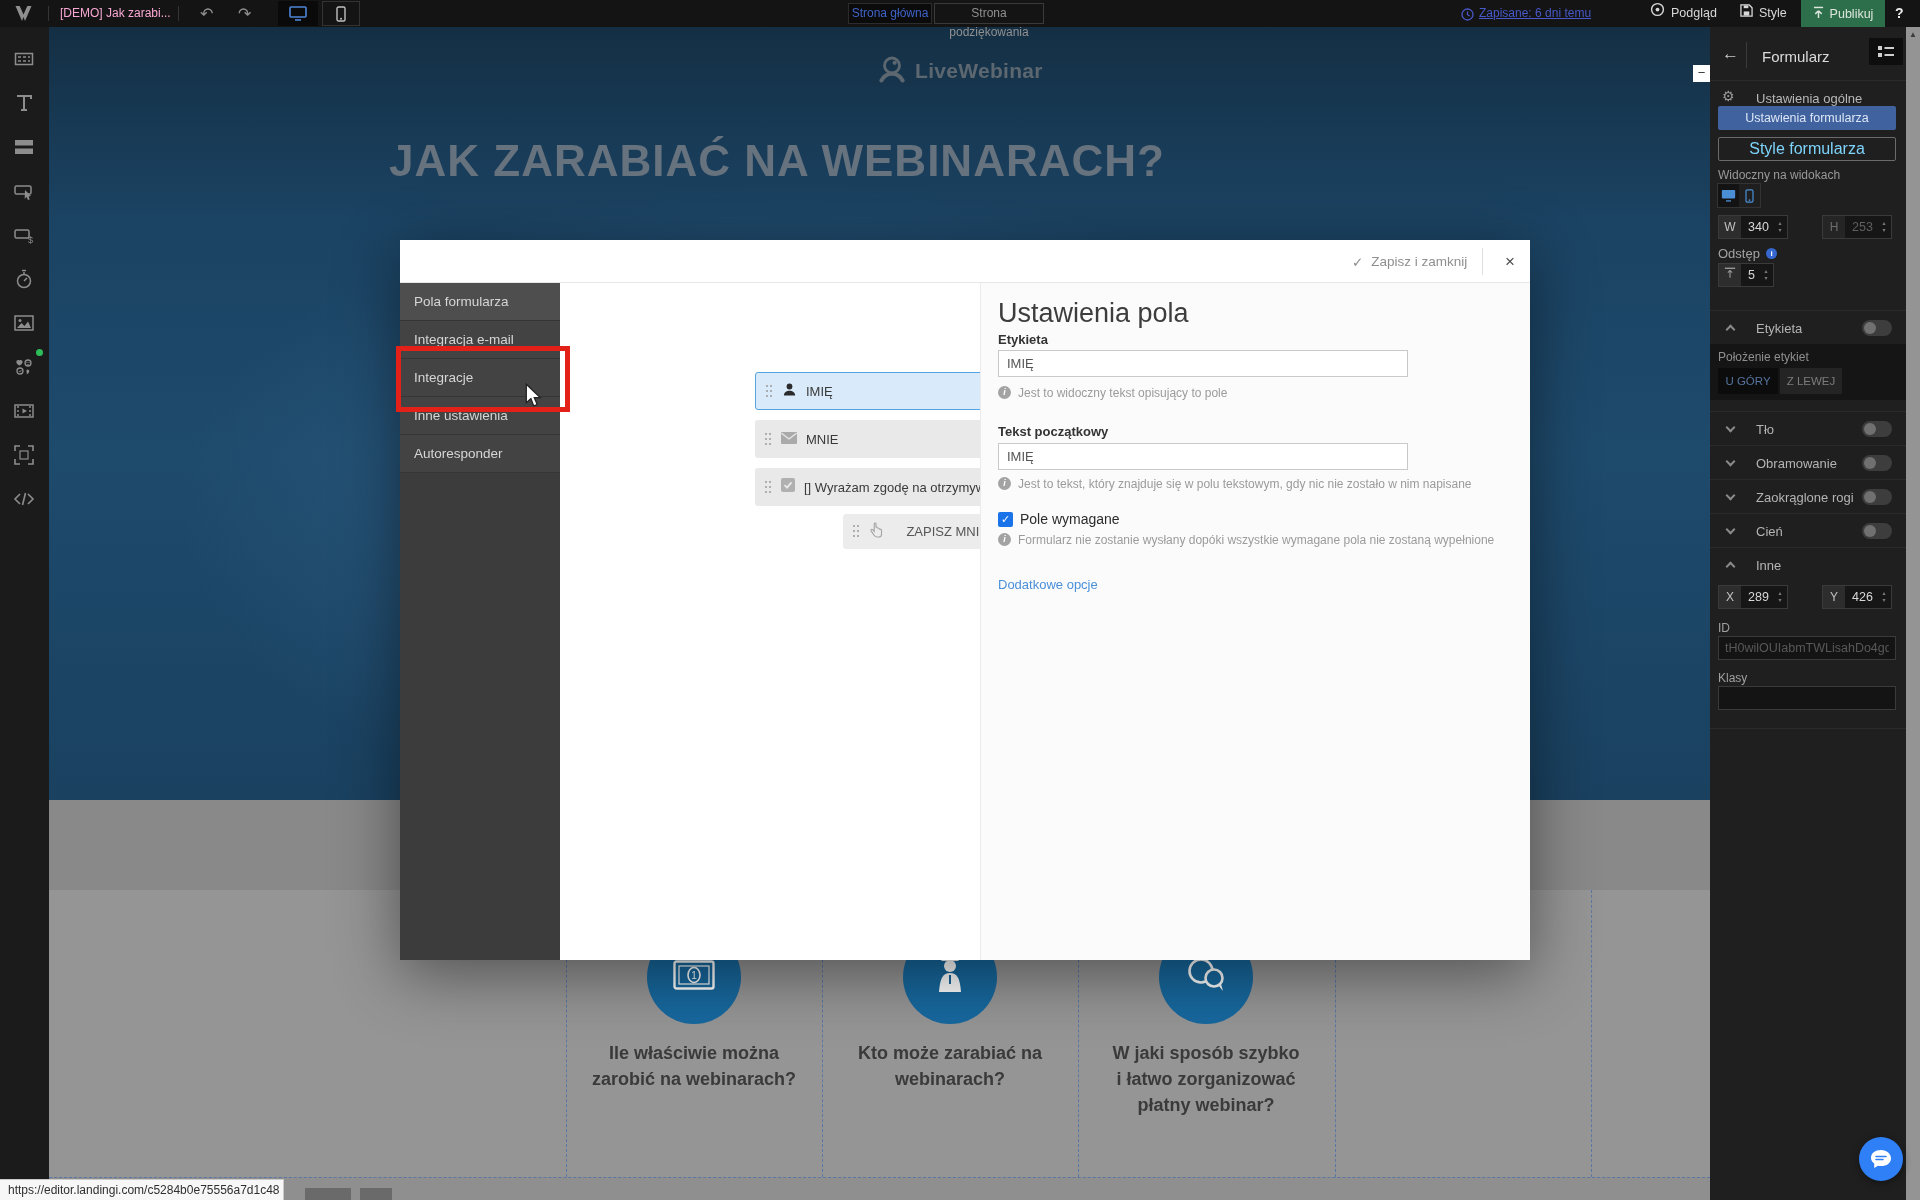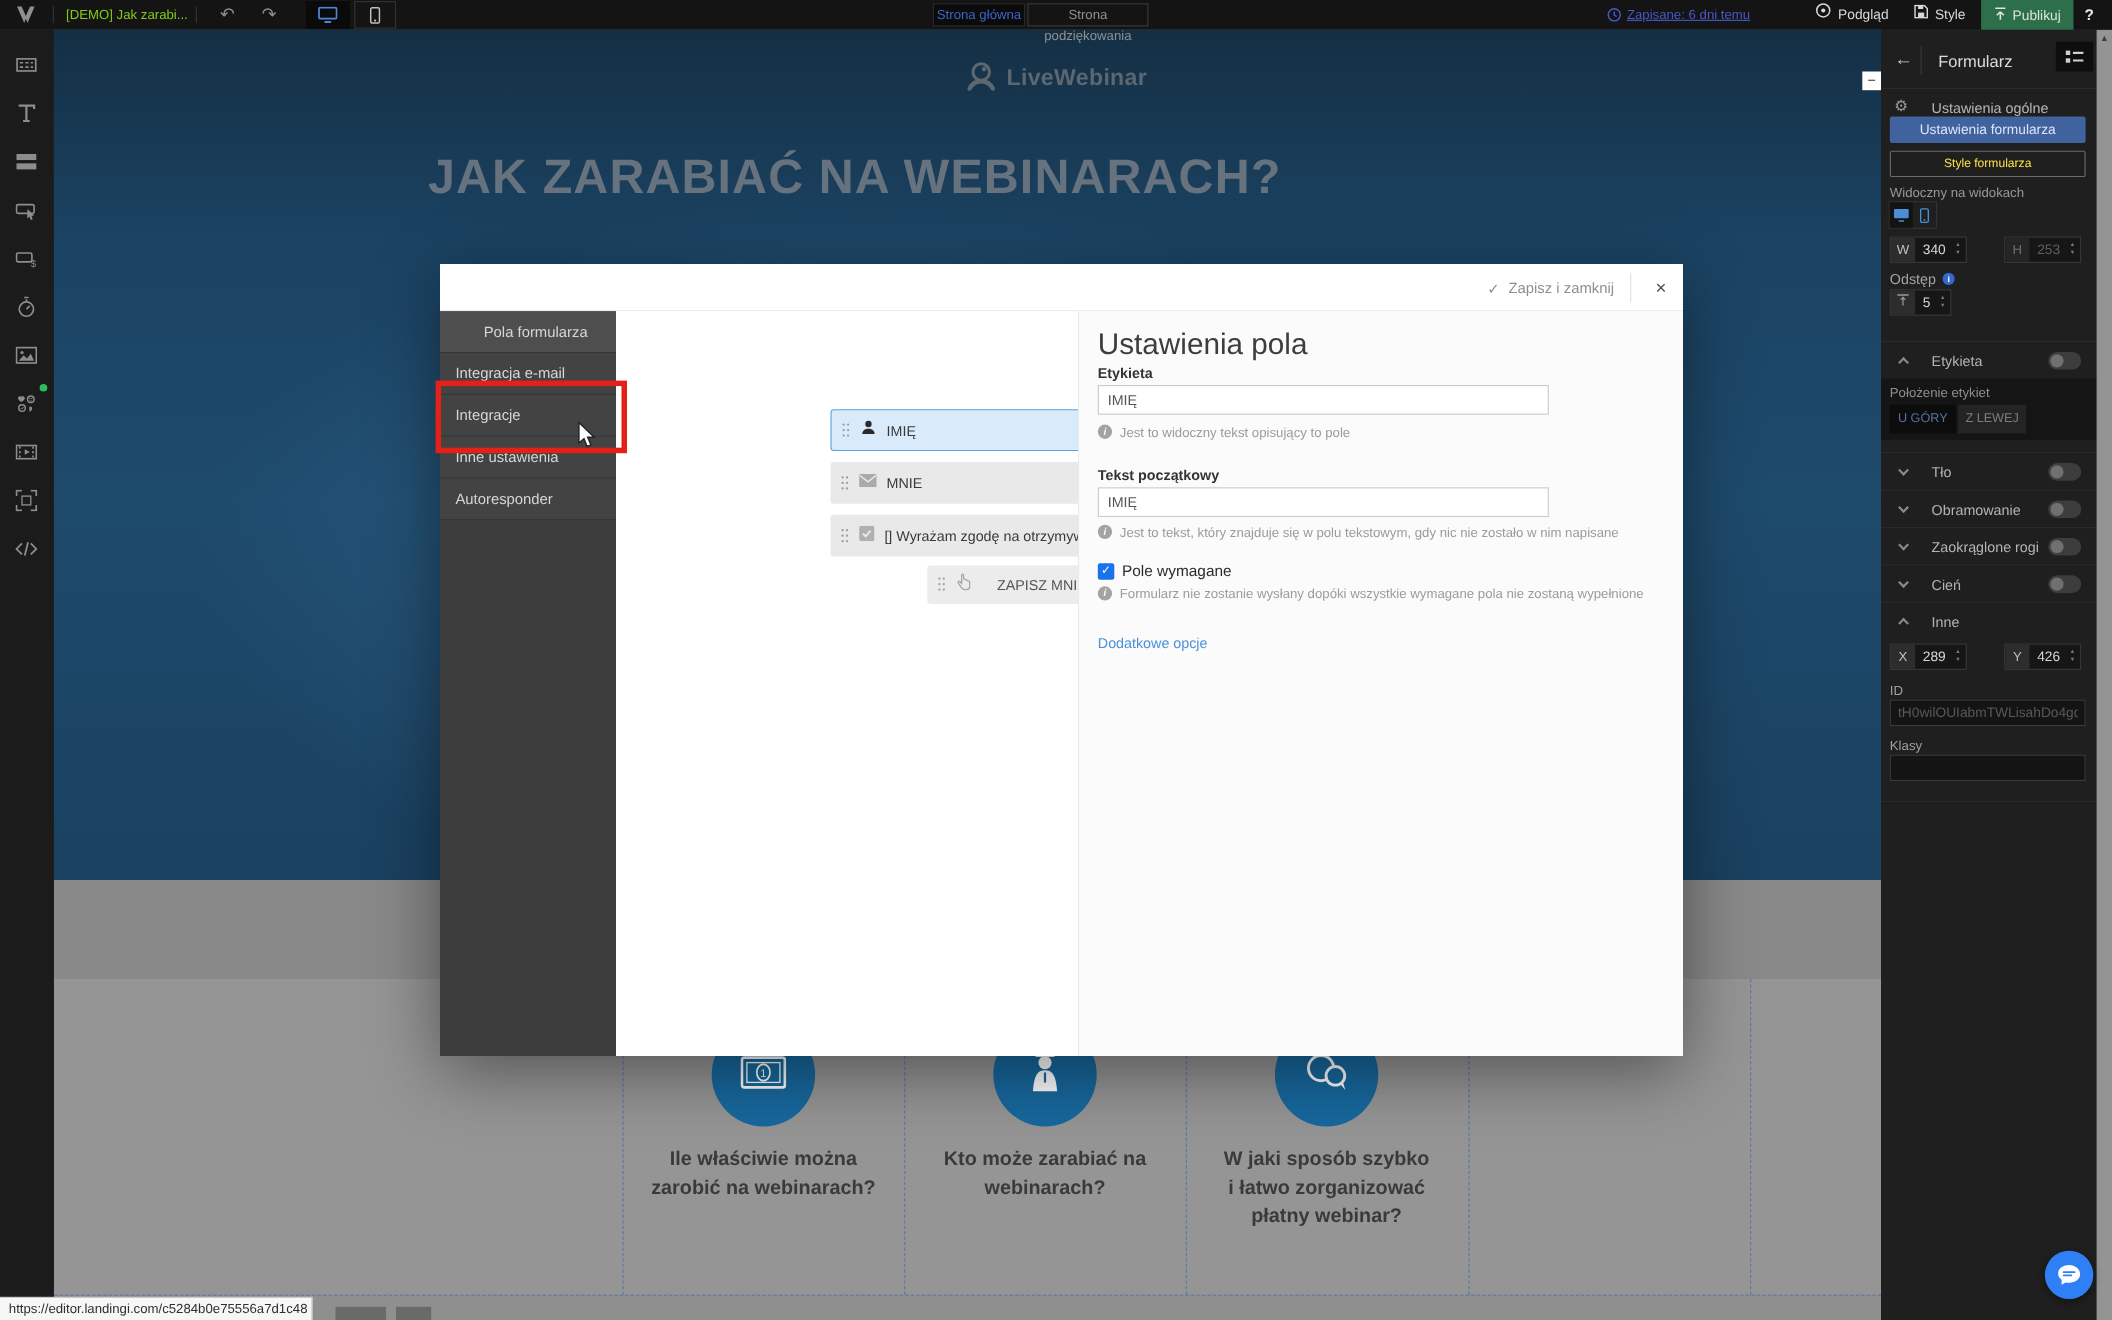--- a/index.html
+++ b/index.html
@@ -3,21 +3,21 @@
 <meta charset="utf-8">
 <style>
   html,body{margin:0;padding:0;background:#000;}
   *{box-sizing:border-box;font-family:"Liberation Sans",sans-serif;}
   #stage{position:relative;width:1920px;height:1200px;overflow:hidden;background:#1c4866;}
   .abs{position:absolute;}
 
   
   .topbar{left:0;top:0;width:1920px;height:27px;background:#141414;z-index:40;}
   .tb-sep{width:1px;height:15px;background:#343434;top:6px;}
-  .tb-text{color:#84cc16;font-size:12px;line-height:27px;}
+  .tb-text{color:#f9a8d4;font-size:12px;line-height:27px;}
   .tb-icon{color:#8f8f8f;font-size:16px;line-height:27px;}
   .devbox{top:1px;height:25px;display:flex;align-items:center;justify-content:center;}
   .devbox.active{background:#0a0a0a;}
   .devbox.bordered{border:1px solid #333;}
   .ptab{top:3px;height:21px;font-size:12px;line-height:19px;text-align:center;border:1px solid #3a3a3a;color:#909090;background:transparent;}
   .ptab.active{background:#0b0b0b;border-color:#2c2c2c;color:#3f63c8;}
   .saved{color:#4858c8;font-size:12px;line-height:27px;text-decoration:underline;}
   .tb-btn{color:#d8d8d8;font-size:12.5px;line-height:27px;display:flex;gap:6px;align-items:center;}
   .publish{left:1801px;top:0;width:84px;height:27px;background:#2d6f4a;display:flex;gap:6px;align-items:center;justify-content:center;color:#dde6de;font-size:12.5px;}
   .help{color:#ececec;font-size:14px;font-weight:bold;line-height:27px;}
@@ -46,21 +46,21 @@
   .dimblock{top:1161px;height:12px;background:#6a6a6a;}
 
   
   .modal{left:400px;top:240px;width:1130px;height:720px;background:#fff;z-index:20;box-shadow:0 14px 60px rgba(0,0,0,.45);}
   .m-head{left:0;top:0;width:1130px;height:43px;background:#fff;border-bottom:1px solid #e7e7e7;}
   .saveclose{left:952px;top:0;height:43px;display:flex;align-items:center;gap:8px;color:#8f8f8f;font-size:13.5px;}
   .m-hsep{left:1082px;top:8px;width:1px;height:27px;background:#e0e0e0;}
   .m-close{left:1092px;top:0;width:36px;height:43px;text-align:center;line-height:43px;color:#4d4d4d;font-size:17px;}
   .m-side{left:0;top:43px;width:160px;height:677px;background:#3c3c3c;}
   .m-tab{left:0;width:160px;height:38px;line-height:38px;padding-left:14px;color:#d6d6d6;font-size:13.5px;background:#434343;border-bottom:1px solid #353535;}
-  .m-tab.active{background:#4e4e4e;text-align:center;}
+  .m-tab.active{background:#4e4e4e;}
   .redbox{left:-4px;top:106px;width:174px;height:66px;border:5px solid #e32119;z-index:5;}
   .m-mid{left:160px;top:43px;width:420px;height:677px;background:#fff;}
   .addbtn{left:433px;top:60px;width:102px;height:21px;background:#2055a4;border-radius:2px;color:#fff;font-size:12px;display:flex;align-items:center;justify-content:center;gap:5px;}
   .frow{left:195px;width:346px;height:38px;border-radius:3px;background:#e9e9e9;display:flex;align-items:center;padding:0 10px;gap:9px;}
   .frow.selected{background:#d9ebfa;border:1px solid #55a3e0;}
   .frow .lbl{font-size:13px;color:#3a3a3a;flex:1;white-space:nowrap;overflow:hidden;}
   .dots{width:7px;height:13px;position:relative;flex:0 0 7px;}
   .dots i{position:absolute;left:0;top:0;width:2px;height:2px;border-radius:50%;background:#9a9a9a;
     box-shadow:4px 0 #9a9a9a,0 5px #9a9a9a,4px 5px #9a9a9a,0 10px #9a9a9a,4px 10px #9a9a9a;}
   .btnrow{left:283px;top:231px;width:173px;height:35px;background:#ececec;border-radius:3px;display:flex;align-items:center;padding:0 10px;gap:9px;}
@@ -83,21 +83,21 @@
   .scrollbar{left:196px;top:0;width:14px;height:1173px;background:#949494;}
   .scroll-arrow{left:196px;top:3px;width:14px;text-align:center;color:#3c3c3c;font-size:8px;}
   .rp-hr{left:0;width:196px;height:1px;background:#2b2b2b;}
   .rp-back{left:12px;top:17px;color:#c9c9c9;font-size:17px;}
   .rp-vsep{left:36px;top:15px;width:1px;height:26px;background:#3a3a3a;}
   .rp-title{left:52px;top:21px;color:#dcdcdc;font-size:15px;}
   .layersbox{left:159px;top:11px;width:34px;height:27px;background:#0e0e0e;display:flex;align-items:center;justify-content:center;}
   .rp-gear{left:12px;top:61px;color:#9a9a9a;font-size:14px;}
   .rp-gentext{left:46px;top:64px;color:#b8b8b8;font-size:13px;}
   .rp-btn-blue{left:8px;top:79px;width:178px;height:24px;background:#40629f;border-radius:2px;color:#dce6f5;font-size:12.5px;text-align:center;line-height:24px;}
-  .rp-btn-out{left:8px;top:110px;width:178px;height:24px;border:1px solid #6b6b6b;border-radius:2px;color:#fde047;font-size:11px;text-align:center;line-height:22px;}
+  .rp-btn-out{left:8px;top:110px;width:178px;height:24px;border:1px solid #6b6b6b;border-radius:2px;color:#7dd3fc;font-size:16px;text-align:center;line-height:22px;}
   .rp-small{color:#999;font-size:12px;}
   .dgroup{left:7px;top:156px;display:flex;border:1px solid #333;}
   .dcell{width:21px;height:23px;display:flex;align-items:center;justify-content:center;}
   .dcell.sel{background:#131313;}
   .stepper{height:24px;display:flex;border:1px solid #3a3a3a;background:#161616;}
   .stepper .tag{width:22px;background:#2d2d2d;color:#c2c2c2;font-size:12px;text-align:center;line-height:22px;}
   .stepper .val{flex:1;color:#d8d8d8;font-size:12.5px;line-height:22px;padding-left:7px;}
   .stepper .spin{width:14px;display:flex;flex-direction:column;align-items:center;justify-content:center;color:#7a7a7a;font-size:6px;line-height:7px;}
   .stepper.dim .tag{background:#252525;color:#6f6f6f;}
   .stepper.dim .val{color:#5f5f5f;}

